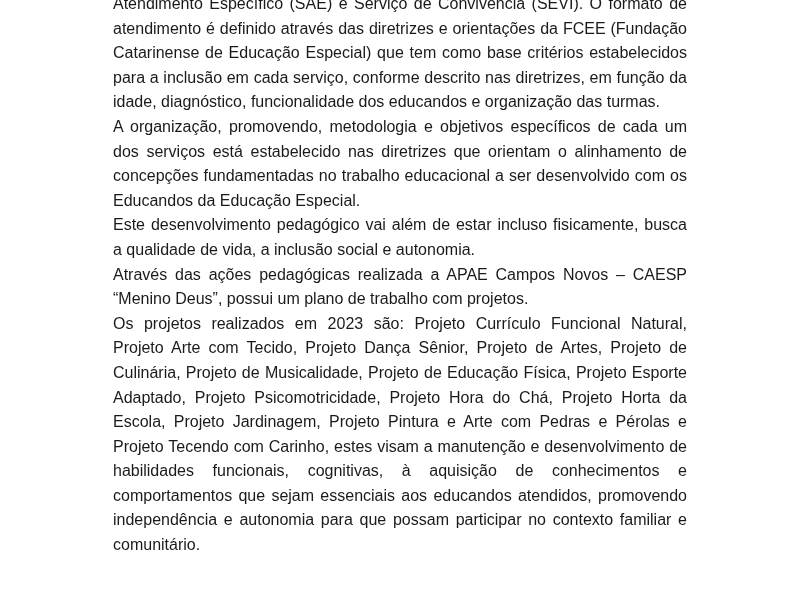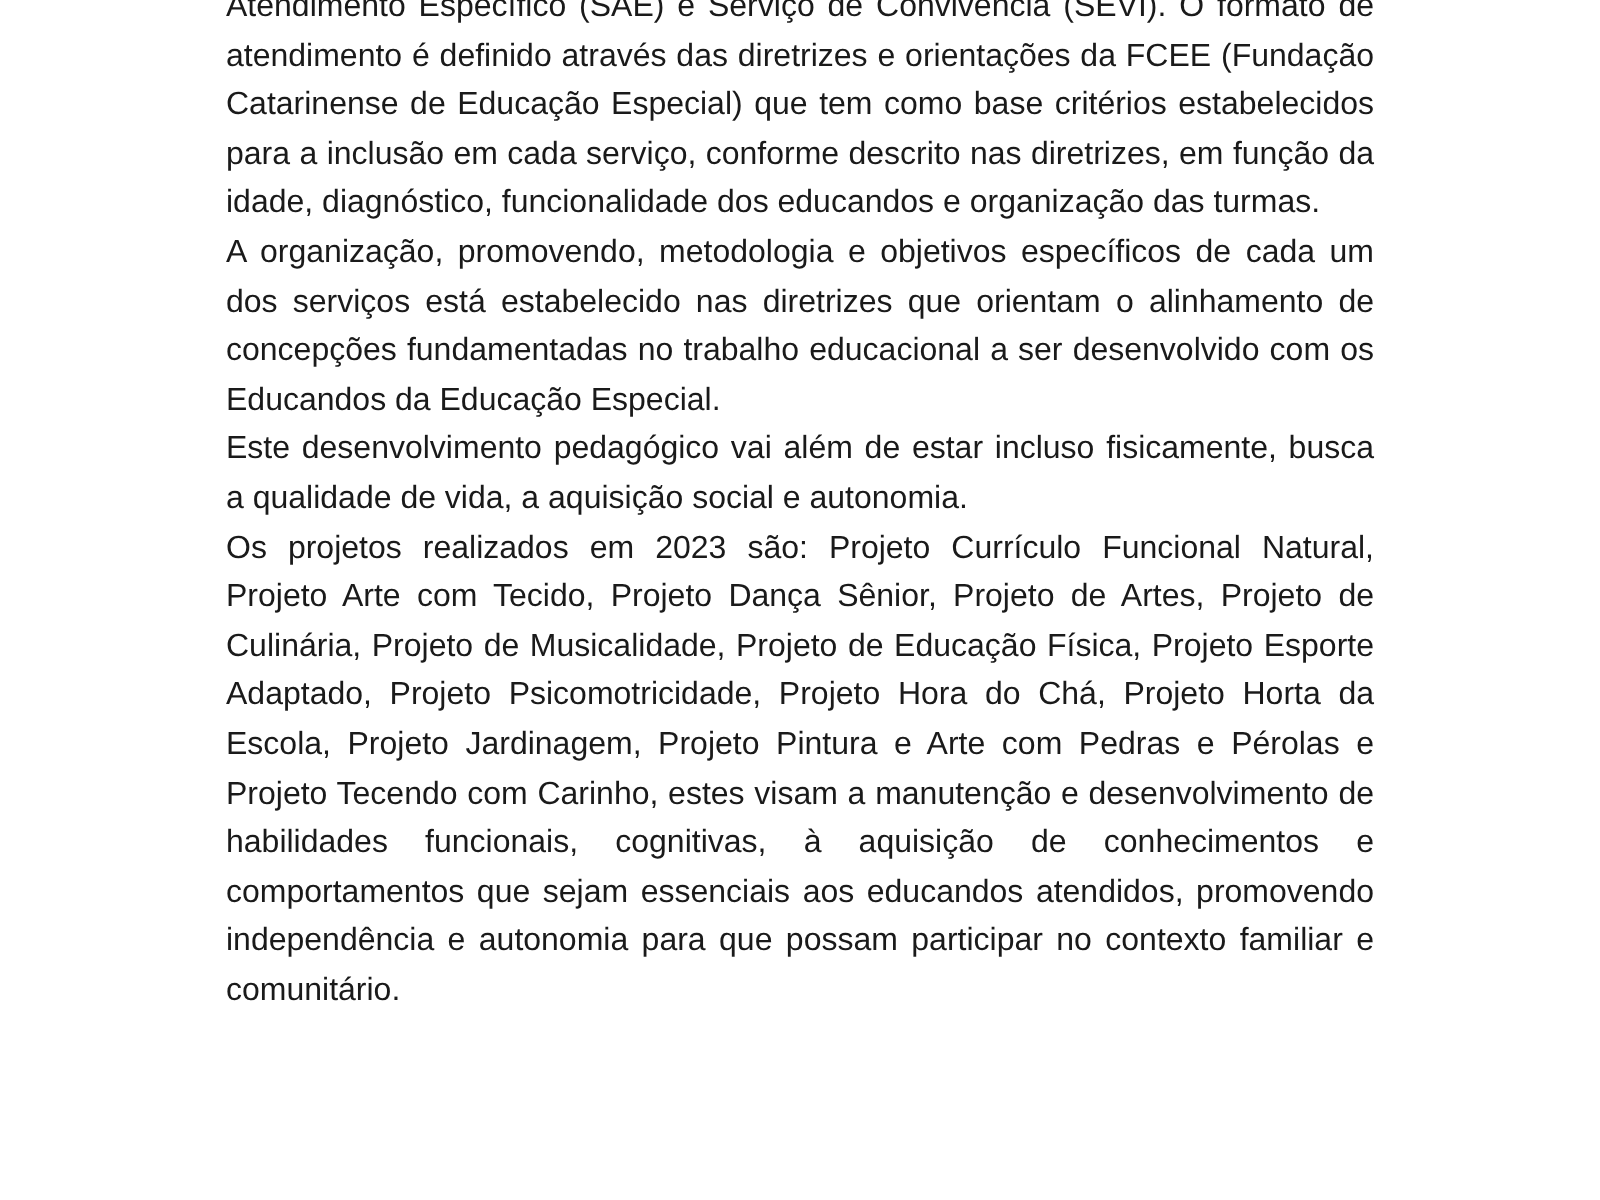--- a/index.html
+++ b/index.html
@@ -19,15 +19,16 @@
     text-align: justify;
   }
   .para.last-left { text-align-last: left; }
 </style>
 </head>
 <body>
 
 <div class="page">
   <p class="para last-left">Atendimento Específico (SAE) e Serviço de Convivência (SEVI). O formato de atendimento é definido através das diretrizes e orientações da FCEE (Fundação Catarinense de Educação Especial) que tem como base critérios estabelecidos para a inclusão em cada serviço, conforme descrito nas diretrizes, em função da idade, diagnóstico, funcionalidade dos educandos e organização das turmas.</p>
   <p class="para last-left">A organização, promovendo, metodologia e objetivos específicos de cada um dos serviços está estabelecido nas diretrizes que orientam o alinhamento de concepções fundamentadas no trabalho educacional a ser desenvolvido com os Educandos da Educação Especial.</p>
-  <p class="para last-left">Este desenvolvimento pedagógico vai além de estar incluso fisicamente, busca a qualidade de vida, a aquisição social e autonomia.</p>
+  <p class="para last-left">Este desenvolvimento pedagógico vai além de estar incluso fisicamente, busca a qualidade de vida, a inclusão social e autonomia.</p>
+  <p class="para last-left">Através das ações pedagógicas realizada a APAE Campos Novos – CAESP “Menino Deus”, possui um plano de trabalho com projetos.</p>
   <p class="para last-left">Os projetos realizados em 2023 são: Projeto Currículo Funcional Natural, Projeto Arte com Tecido, Projeto Dança Sênior, Projeto de Artes, Projeto de Culinária, Projeto de Musicalidade, Projeto de Educação Física, Projeto Esporte Adaptado, Projeto Psicomotricidade, Projeto Hora do Chá, Projeto Horta da Escola, Projeto Jardinagem, Projeto Pintura e Arte com Pedras e Pérolas e Projeto Tecendo com Carinho, estes visam a manutenção e desenvolvimento de habilidades funcionais, cognitivas, à aquisição de conhecimentos e comportamentos que sejam essenciais aos educandos atendidos, promovendo independência e autonomia para que possam participar no contexto familiar e comunitário.</p>
 </div>
 
 </body></html>

